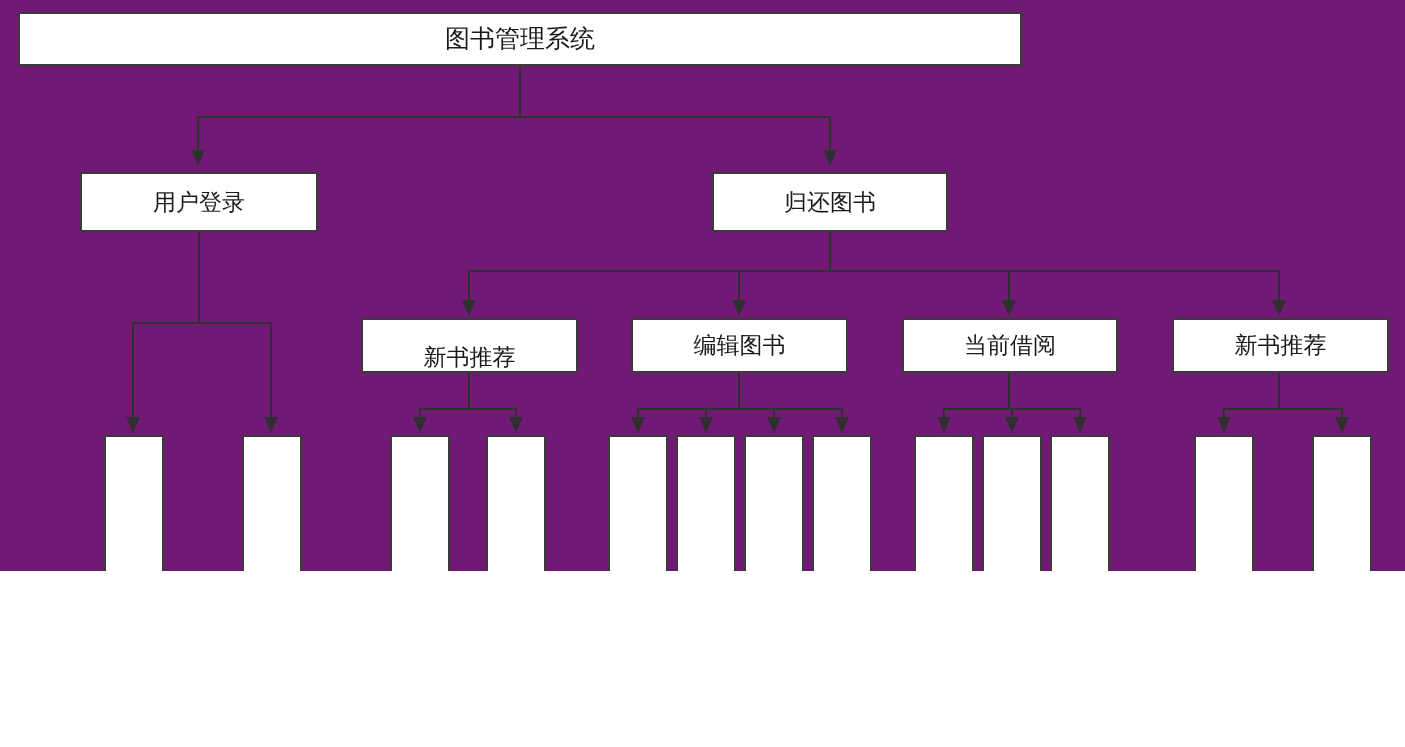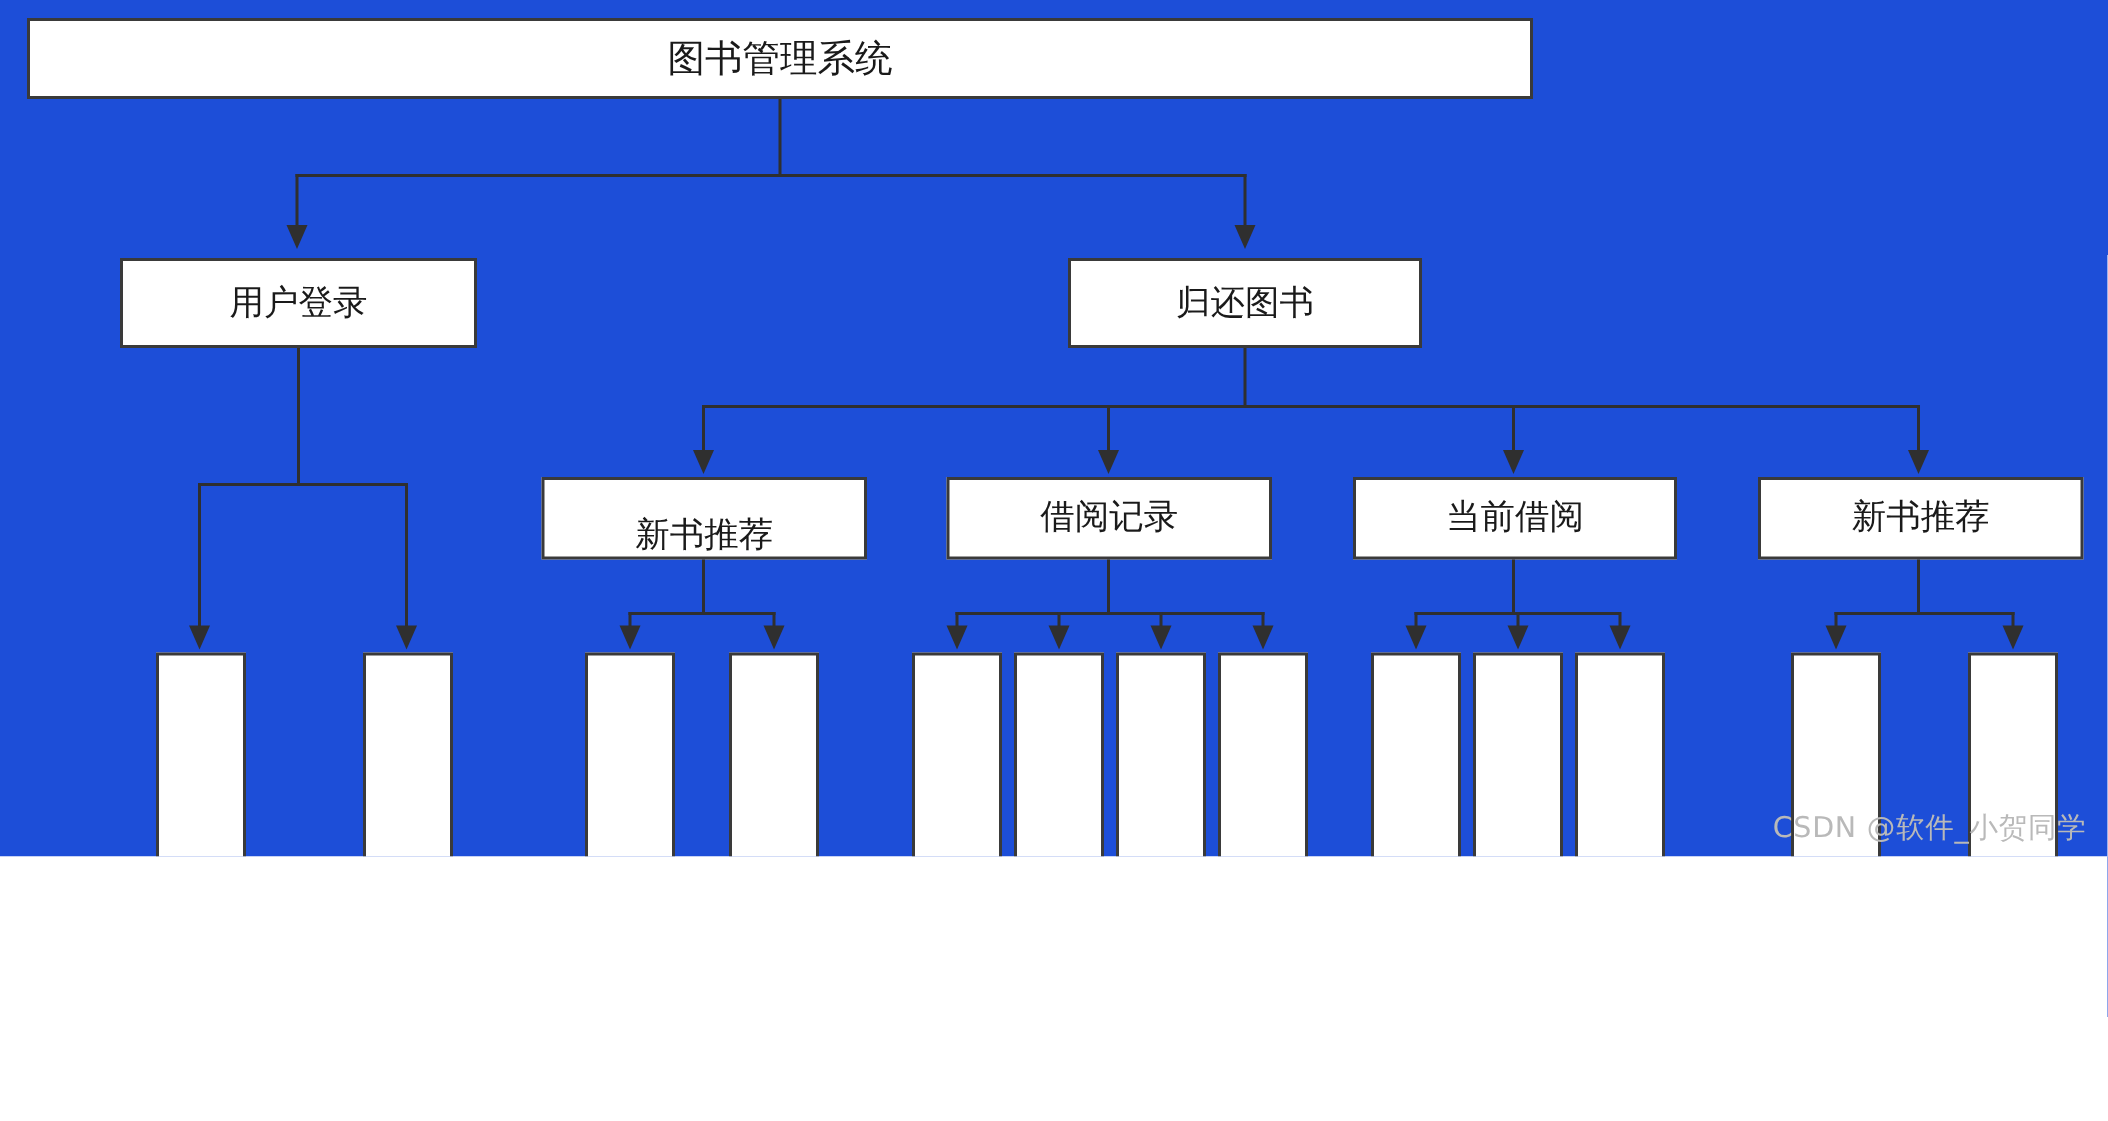--- a/index.html
+++ b/index.html
@@ -7,21 +7,21 @@
     padding: 0;
     background: #ffffff;
   }
   body {
     font-family: "DejaVu Sans", "Liberation Sans", sans-serif;
   }
   #canvas {
     position: relative;
     width: 1405px;
     height: 571px;
-    background: #1d4ed8;
+    background: #701a75;
     overflow: hidden;
   }
   .node {
     position: absolute;
     box-sizing: border-box;
     border: 2px solid #3a3a3a;
     background: #ffffff;
     display: flex;
     align-items: center;
     justify-content: center;
@@ -129,21 +129,21 @@
   <div class="edge v" style="left:1008px; top:270px; width:2px; height:32px;"></div>
   <div class="arrow" style="left:1002px; top:300px;"></div>
 
   <div class="edge v" style="left:1278px; top:270px; width:2px; height:32px;"></div>
   <div class="arrow" style="left:1272px; top:300px;"></div>
 
   <div class="node lvl2" style="left:361px; top:318px; width:217px; height:55px;align-items:flex-end;">
     <span>新书推荐</span>
   </div>
   <div class="node lvl2" style="left:631px; top:318px; width:217px; height:55px;">
-    <span>借阅记录</span>
+    <span>编辑图书</span>
   </div>
   <div class="node lvl2" style="left:902px; top:318px; width:216px; height:55px;">
     <span>当前借阅</span>
   </div>
   <div class="node lvl2" style="left:1172px; top:318px; width:217px; height:55px;">
     <span>新书推荐</span>
   </div>
 
   <div class="edge v" style="left:468px; top:373px; width:2px; height:35px;"></div>
   <div class="edge h" style="left:419px; top:408px; width:98px; height:2px;"></div>
@@ -209,15 +209,14 @@
   <div class="edge v" style="left:1341px; top:408px; width:2px; height:11px;"></div>
   <div class="arrow" style="left:1335px; top:417px;"></div>
 
   <div class="node leaf" style="left:1194px; top:435px; width:60px; height:300px;">
     <span class="vtext">新增借阅记录</span>
   </div>
   <div class="node leaf" style="left:1312px; top:435px; width:60px; height:300px;">
     <span class="vtext">查询借阅记录</span>
   </div>
 
-  <div id="watermark">CSDN @软件_小贺同学</div>
 
 </div>
 
 </body></html>

